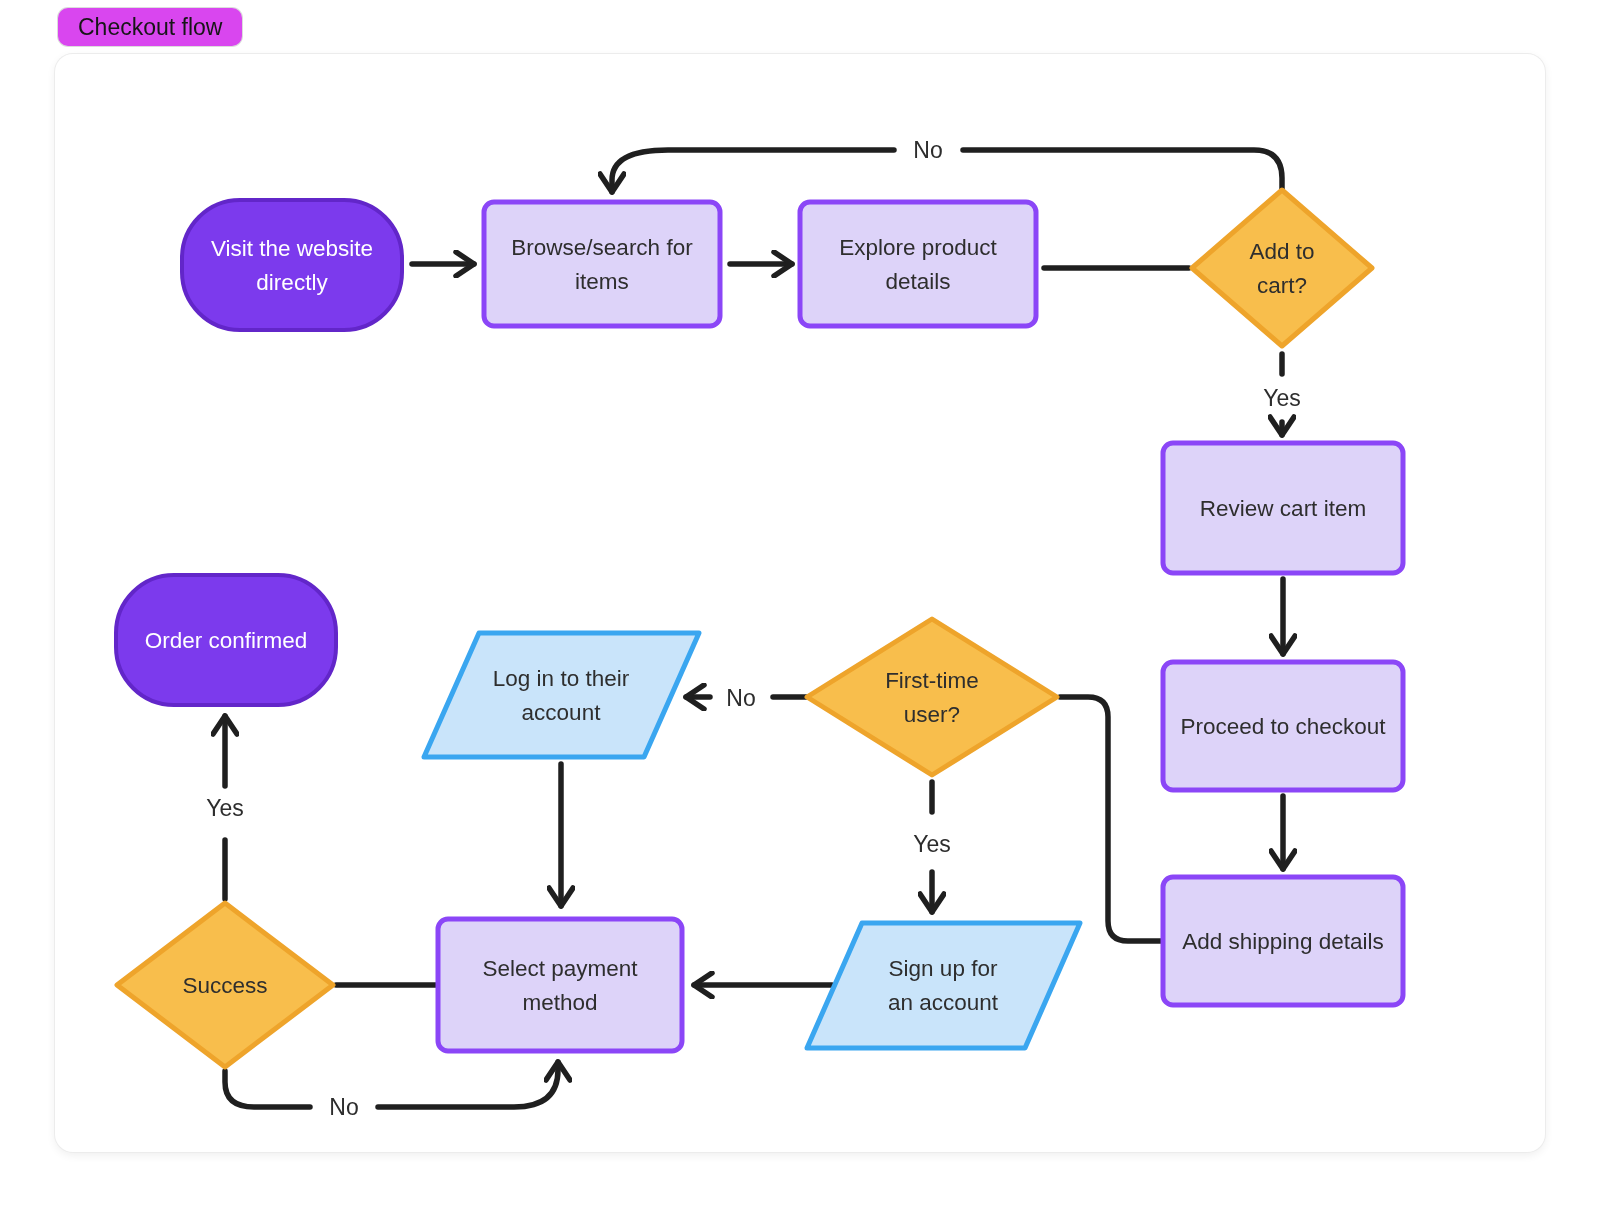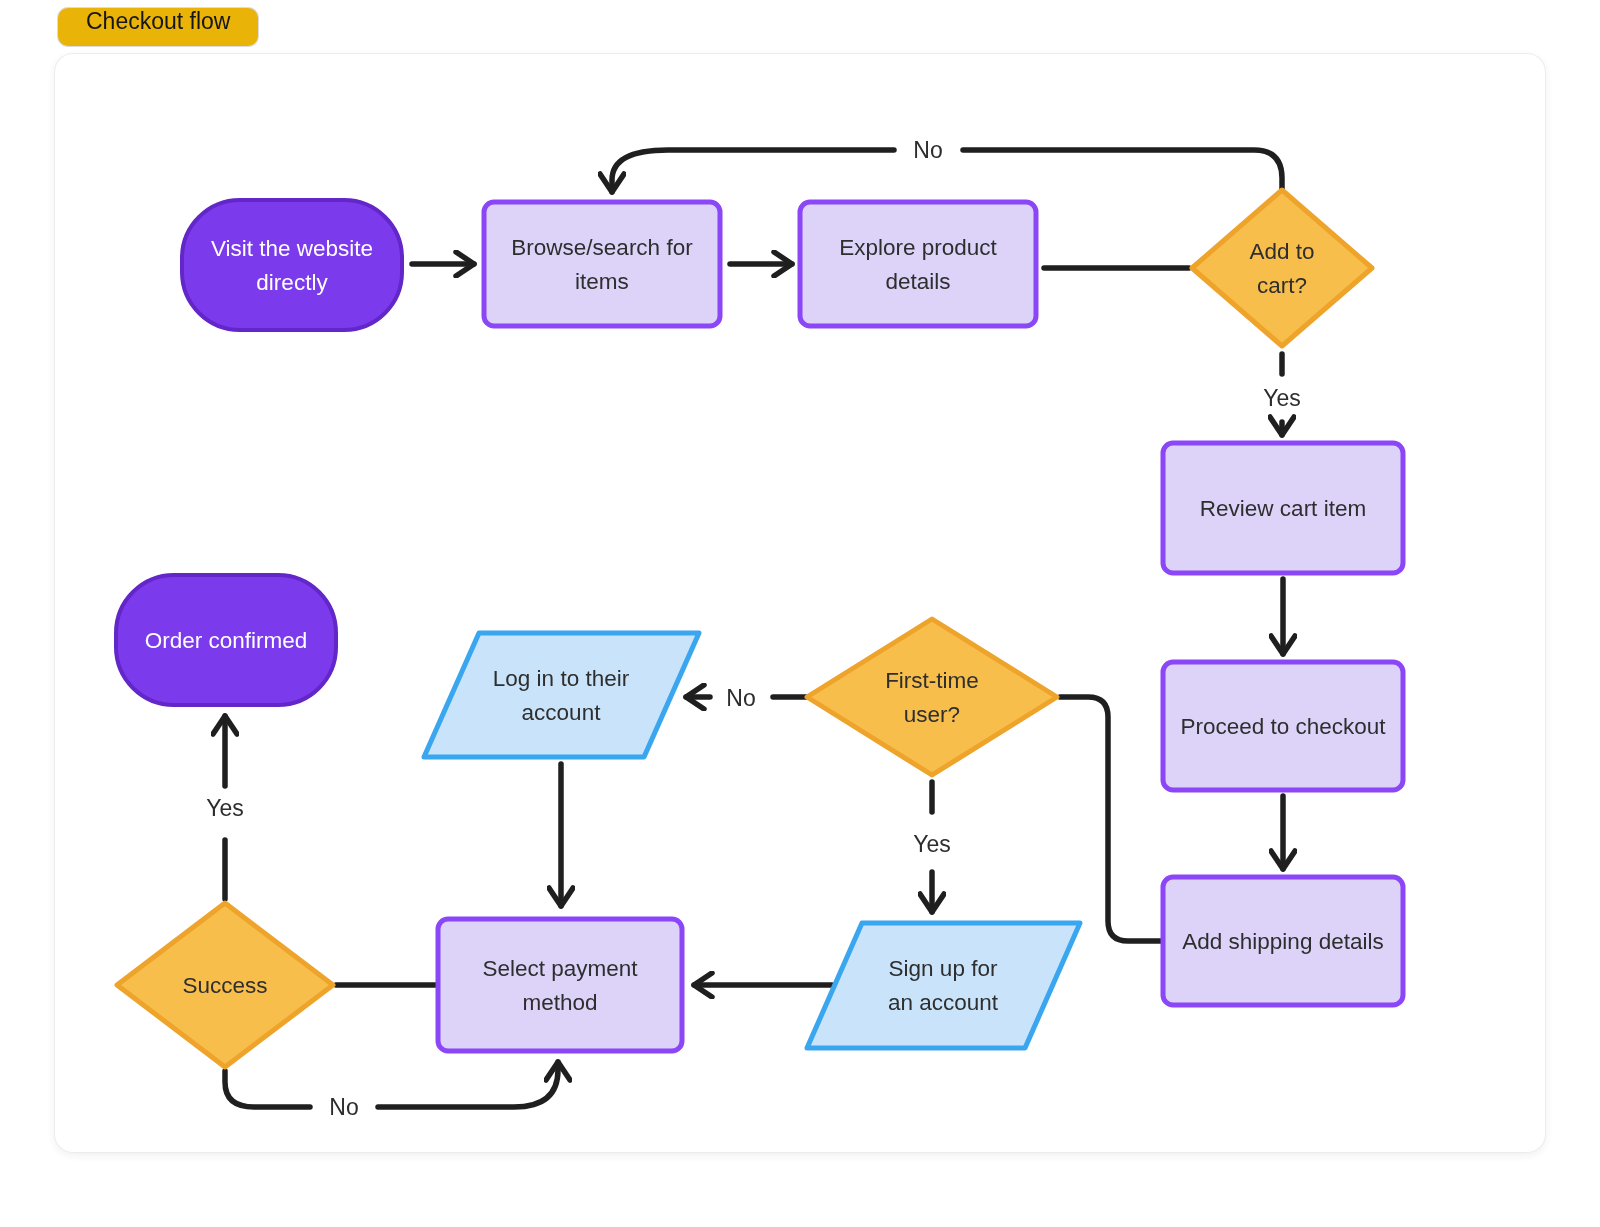--- a/index.html
+++ b/index.html
@@ -3,23 +3,23 @@
 <meta charset="utf-8">
 <style>
   html,body{margin:0;padding:0;}
   body{
     width:1600px;height:1227px;position:relative;overflow:hidden;
     background:#ffffff;
     font-family:"Liberation Sans", sans-serif;
   }
   .section-badge{
     position:absolute;left:58px;top:8px;height:38px;
-    display:flex;align-items:flex-start;
-    padding:0 28px;border-radius:10px;
-    background:#eab308;box-shadow:0 0 0 1px #dcdcdc;
+    display:flex;align-items:center;
+    padding:0 20px;border-radius:10px;
+    background:#d946ef;box-shadow:0 0 0 1px #dcdcdc;
     font-size:23px;color:#161616;white-space:nowrap;
   }
   .canvas{
     position:absolute;left:55px;top:54px;width:1490px;height:1098px;
     background:#ffffff;border-radius:18px;
     box-shadow:0 0 0 1px #ececec, 0 3px 10px rgba(0,0,0,0.07);
   }
   svg.diagram{position:absolute;left:0;top:0;width:1600px;height:1227px;}
   .node-text{font-size:22.5px;fill:#2e2e2e;text-anchor:middle;}
   .node-text-light{font-size:22.5px;fill:#ffffff;text-anchor:middle;}

